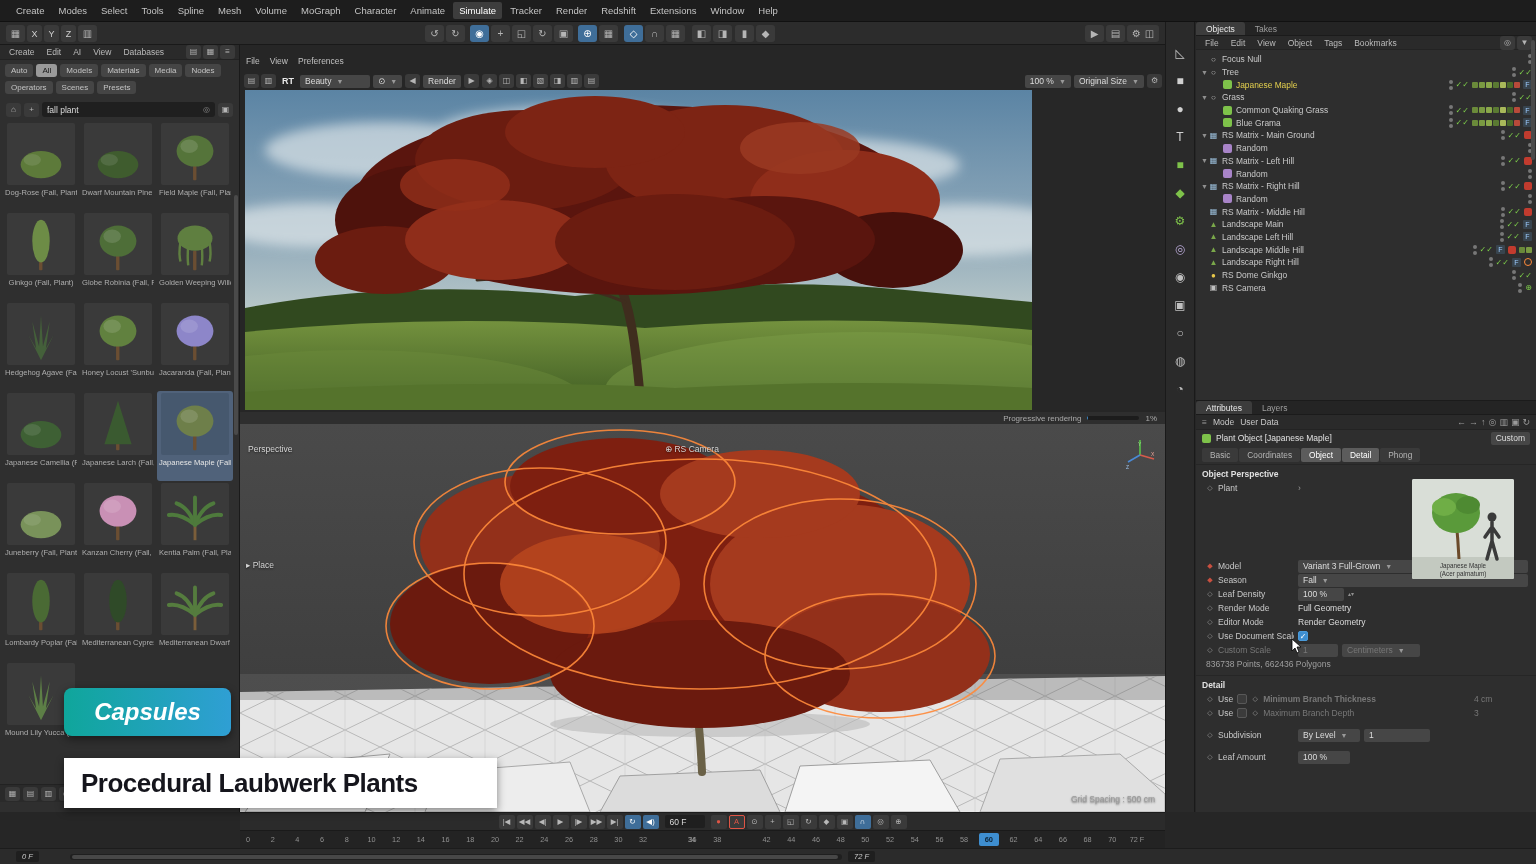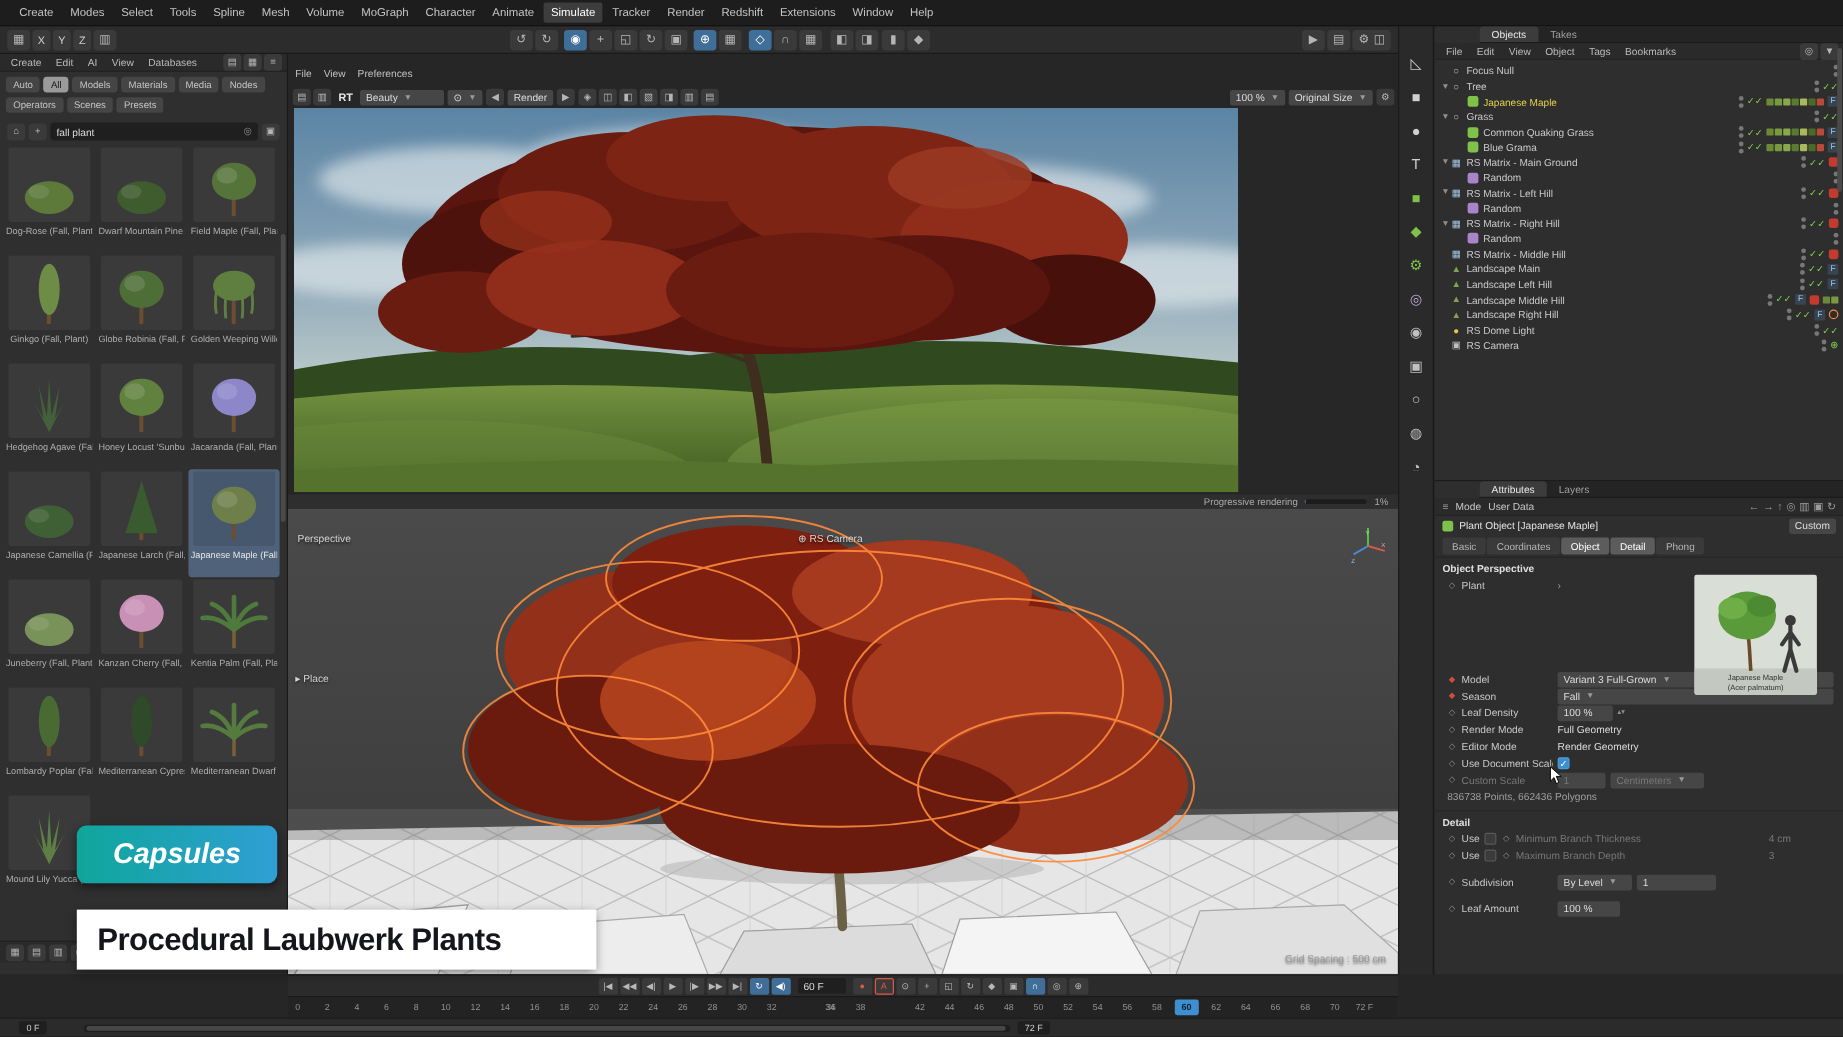--- a/index.html
+++ b/index.html
@@ -54,21 +54,21 @@
   #progress-fill { width:1%; height:100%; background:#3e8ed0; }
   #viewport { position:absolute; left:0; top:379px; width:925px; height:388px; background:#3d3d3d; }
   .vp-label { position:absolute; font-size:8.5px; color:#d5d5d5; text-shadow:0 1px 2px rgba(0,0,0,.6); }
 
   
   #right-strip { left:1165px; top:22px; width:30px; height:790px; background:#2a2a2a; border-left:1px solid #1a1a1a; border-right:1px solid #1a1a1a; display:flex; flex-direction:column; align-items:center; padding-top:22px; gap:10px; }
   .rt-icon { width:18px; height:18px; display:flex; align-items:center; justify-content:center; font-size:12px; color:#c0c0c0; }
 
   
   #object-manager { left:1196px; top:22px; width:340px; height:378px; background:#2e2e2e; }
-  .tabrow { display:flex; height:14px; background:#242424; border-bottom:1px solid #1b1b1b;margin-left:37px; }
+  .tabrow { display:flex; height:14px; background:#242424; border-bottom:1px solid #1b1b1b; }
   .tab { padding:2px 10px; font-size:8.5px; color:#9f9f9f; }
   .tab.active { background:#3c3c3c; color:#e8e8e8; border-radius:3px 3px 0 0; }
   #om-menus { display:flex; gap:2px; height:14px; align-items:center; padding:0 4px; background:#2a2a2a; border-bottom:1px solid #232323; }
   #om-tree { position:relative; padding-top:3px; }
   .om-row { display:flex; align-items:center; height:12.7px; font-size:8.4px; color:#c9c9c9; padding-right:4px; }
   .om-row .exp { width:9px; color:#8f8f8f; font-size:7px; text-align:center; }
   .om-ic { width:9px; height:9px; border-radius:2px; margin-right:4px; flex:none; display:flex; align-items:center; justify-content:center; font-size:8px; }
   .om-label.sel { color:#e3cf4e; }
   .om-right { margin-left:auto; display:flex; align-items:center; gap:3px; }
   .dots { display:flex; flex-direction:column; gap:2px; }
@@ -105,21 +105,21 @@
   
   #transport { left:240px; top:812px; width:925px; height:18px; background:#2b2b2b; display:flex; align-items:center; justify-content:center; gap:2px; border-top:1px solid #1c1c1c; }
   .tp-btn { min-width:16px; height:14px; padding:0 2px; display:flex; align-items:center; justify-content:center; background:#3a3a3a; border-radius:2px; color:#b8b8b8; font-size:7.5px; }
   .tp-btn.blue { background:#3f6e99; color:#fff; }
   .tp-btn.red { color:#e05545; }
   .tp-btn.redring { border:1px solid #e05545; color:#e05545; }
   #ruler { left:240px; top:830px; width:925px; height:18px; background:#232323; border-top:1px solid #1a1a1a; }
   .tick { position:absolute; top:4px; font-size:7.3px; color:#909090; transform:translateX(-50%); }
   #playhead { position:absolute; top:2px; width:20px; height:13px; background:#3e8ed0; border-radius:2px; color:#0c2438; font-size:7.5px; font-weight:bold; display:flex; align-items:center; justify-content:center; transform:translateX(-50%); }
   #bottom-strip { left:0; top:848px; width:1536px; height:16px; background:#2b2b2b; border-top:1px solid #1c1c1c; }
-  .bs-field { position:absolute; top:2px; height:11px; background:#1f1f1f; border-radius:2px; color:#cfcfcf; font-size:7.5px; display:flex; align-items:center; padding:0 6px; }
+  .bs-field { position:absolute; top:2px; height:11px; background:#1f1f1f; border-radius:2px; color:#cfcfcf; font-size:7.5px; display:flex; align-items:center; padding:0 6px;font-style:italic; }
   #bs-track { position:absolute; left:70px; top:5px; width:772px; height:6px; background:#1f1f1f; border-radius:3px; }
   #bs-handle { position:absolute; left:2px; top:1px; width:766px; height:4px; background:#474747; border-radius:2px; }
 
   
   #capsules-badge { left:64px; top:688px; width:167px; height:48px; border-radius:8px; background:linear-gradient(90deg,#0fa69b,#2f9fd4); display:flex; align-items:center; justify-content:center; color:#fff; font-size:24px; font-weight:bold; box-shadow:0 3px 8px rgba(0,0,0,.45);font-style:italic; }
   #banner { left:64px; top:758px; width:433px; height:50px; background:#fff; display:flex; align-items:center; padding-left:17px; color:#15151c; font-size:26px; font-weight:bold; letter-spacing:-.5px; box-shadow:0 3px 8px rgba(0,0,0,.45); }
 </style>
 </head>
 <body>
 
@@ -884,21 +884,21 @@
               <i></i>
             </span>
             <span class="chk">✓✓</span>
             <span class="fchip">F</span>
             <span class="ringchip"></span>
           </span>
         </div>
         <div class="om-row" style="padding-left: 4px;">
           <span class="exp"></span>
           <span class="om-ic" style="color: rgb(232, 200, 74);">●</span>
-          <span class="om-label">RS Dome Light</span>
+          <span class="om-label">RS Dome Ginkgo</span>
           <span class="om-right">
             <span class="dots">
               <i></i>
               <i></i>
             </span>
             <span class="chk">✓✓</span>
           </span>
         </div>
         <div class="om-row" style="padding-left: 4px;">
           <span class="exp"></span>
@@ -1022,21 +1022,21 @@
         </div>
       </div>
     <div class="arow" style="color:#9f9f9f">836738 Points, 662436 Polygons</div>
     <div class="sect" style="margin-top:4px">Detail</div>
     <div id="detail-rows">
         <div class="arow">
           <span class="bullet b-grey">◇</span>
           <span>Use</span>
           <span class="cb"></span>
           <span class="bullet b-grey">◇</span>
-          <span class="dis" style="flex: 1 1 0%;">Minimum Branch Thickness</span>
+          <span class="dis" style="flex: 1 1 0%; font-weight: bold;">Minimum Branch Thickness</span>
           <span class="dis" style="width: 54px;">4 cm</span>
         </div>
         <div class="arow">
           <span class="bullet b-grey">◇</span>
           <span>Use</span>
           <span class="cb"></span>
           <span class="bullet b-grey">◇</span>
           <span class="dis" style="flex: 1 1 0%;">Maximum Branch Depth</span>
           <span class="dis" style="width: 54px;">3</span>
         </div>

